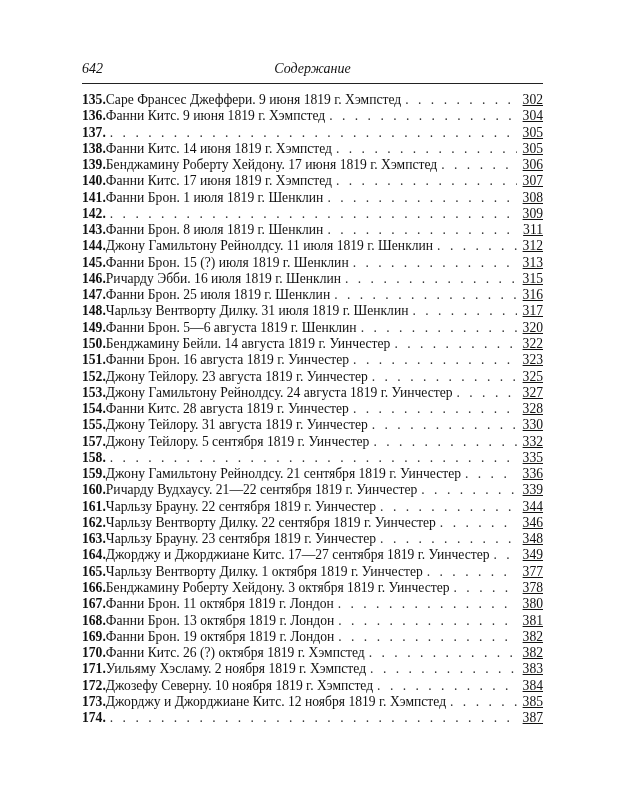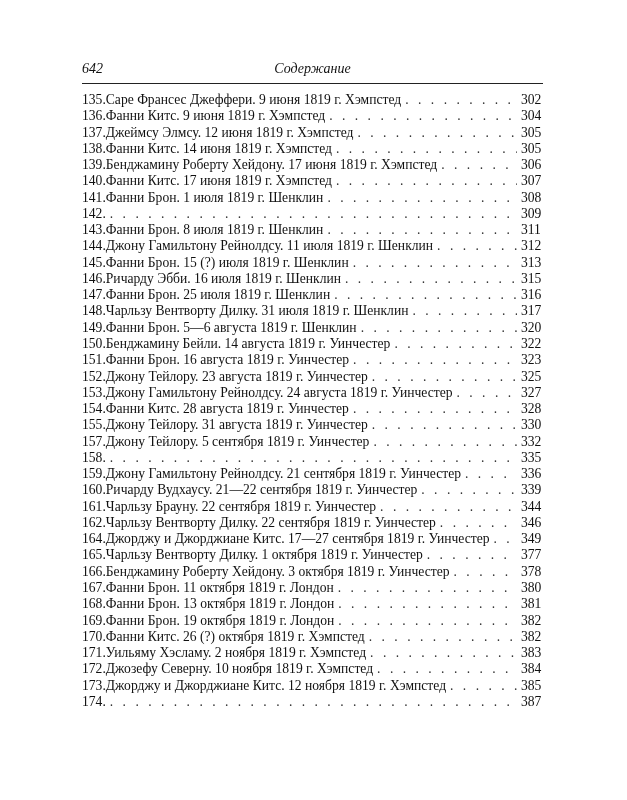--- a/index.html
+++ b/index.html
@@ -6,25 +6,25 @@
   body { width: 627px; height: 800px; position: relative; overflow: hidden;
          font-family: "Liberation Serif", "DejaVu Serif", serif; color: #111; }
   .header { position: absolute; left: 82px; top: 61px; width: 461px; height: 22px;
             border-bottom: 1.5px solid #222; }
   .page-num { position: absolute; left: 0; top: 0; font-style: italic; font-size: 14px; }
   .running-title { position: absolute; left: 0; right: 0; top: 0; text-align: center;
                    font-style: italic; font-size: 14px; }
   .toc { position: absolute; left: 82px; top: 92px; width: 461px; }
   .row { display: flex; align-items: baseline; height: 16.28px; font-size: 13.6px;
          white-space: nowrap; line-height: 16.28px; }
-  .row .num { flex: 0 0 auto; }
+  .row .num { flex: 0 0 auto; font-weight: bold; }
   .row .title { flex: 0 0 auto; margin-left: 0; }
   .row .dots { flex: 1 1 auto; overflow: hidden; margin: 0 4px; letter-spacing: 3px; color: #333; }
   .row .dots::before { content: ". . . . . . . . . . . . . . . . . . . . . . . . . . . . . . . . . . . . . . . . . . . . . . . . . . . . . . ."; }
-  .row .pg { flex: 0 0 auto; text-align: left; min-width: 22px; }
+  .row .pg { flex: 0 0 auto; text-align: right; min-width: 22px; text-decoration: underline; }
 </style>
 </head>
 <body>
 
 <div class="header">
   <span class="page-num">642</span>
   <span class="running-title">Содержание</span>
 </div>
 
 <div class="toc" id="toc">
@@ -35,21 +35,20 @@
       <span class="pg">302</span>
     </div>
     <div class="row">
       <span class="num">136.</span>
       <span class="title">Фанни Китс. 9 июня 1819 г. Хэмпстед</span>
       <span class="dots"></span>
       <span class="pg">304</span>
     </div>
     <div class="row">
       <span class="num">137.</span>
-      <span class="title">Джеймсу Элмсу. 12 июня 1819 г. Хэмпстед</span>
       <span class="dots"></span>
       <span class="pg">305</span>
     </div>
     <div class="row">
       <span class="num">138.</span>
       <span class="title">Фанни Китс. 14 июня 1819 г. Хэмпстед</span>
       <span class="dots"></span>
       <span class="pg">305</span>
     </div>
     <div class="row">
@@ -180,20 +179,26 @@
       <span class="num">161.</span>
       <span class="title">Чарльзу Брауну. 22 сентября 1819 г. Уинчестер</span>
       <span class="dots"></span>
       <span class="pg">344</span>
     </div>
     <div class="row">
       <span class="num">162.</span>
       <span class="title">Чарльзу Вентворту Дилку. 22 сентября 1819 г. Уинчестер</span>
       <span class="dots"></span>
       <span class="pg">346</span>
+    </div>
+    <div class="row">
+      <span class="num">163.</span>
+      <span class="title">Чарльзу Брауну. 23 сентября 1819 г. Уинчестер</span>
+      <span class="dots"></span>
+      <span class="pg">348</span>
     </div>
     <div class="row">
       <span class="num">164.</span>
       <span class="title">Джорджу и Джорджиане Китс. 17—27 сентября 1819 г. Уинчестер</span>
       <span class="dots"></span>
       <span class="pg">349</span>
     </div>
     <div class="row">
       <span class="num">165.</span>
       <span class="title">Чарльзу Вентворту Дилку. 1 октября 1819 г. Уинчестер</span>

